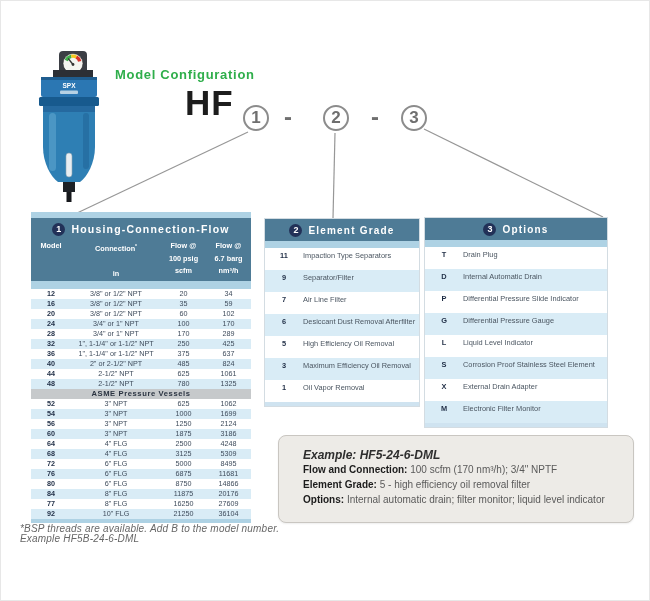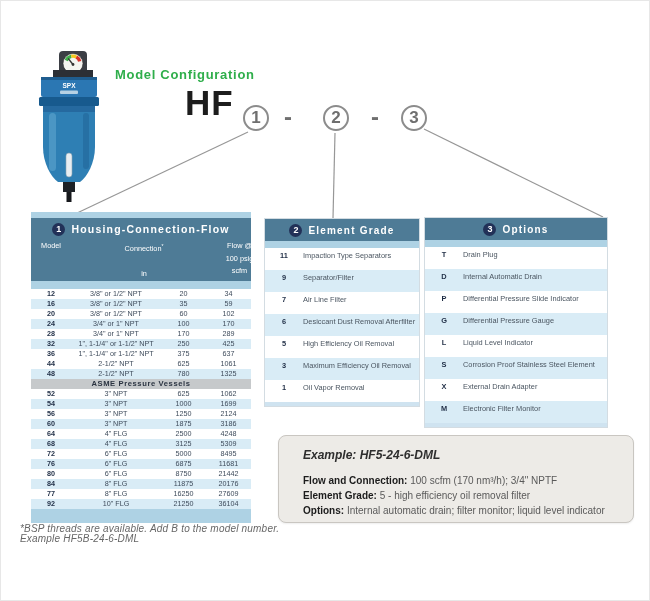--- a/index.html
+++ b/index.html
@@ -19,21 +19,21 @@
   .thead{background:#4e7b96;color:#fff;display:flex;align-items:center;justify-content:center;gap:6px;}
   .badge{width:13px;height:13px;border-radius:50%;background:#223158;color:#fff;font-size:9px;font-weight:bold;
       display:inline-flex;align-items:center;justify-content:center;flex:0 0 13px;}
   .ttl{font-weight:bold;letter-spacing:1.2px;}
   .row-a{background:#ffffff;}
   .row-b{background:#d9ecf6;}
   
   #housing-panel{left:30px;top:211px;width:220px;height:311px;background:#aed2e4;z-index:1;font-size:7.2px;}
   #housing-panel .thead{margin-top:6px;height:63px;flex-direction:column;justify-content:flex-start;gap:0;}
   .h-title{display:flex;align-items:center;gap:6px;height:22px;font-size:10.5px;}
-  .h-cols{display:grid;grid-template-columns:40px 90px 45px 45px;width:100%;height:41px;font-weight:normal;font-size:7.3px;gap:28px;}
+  .h-cols{display:grid;grid-template-columns:40px 90px 45px 45px;width:100%;height:41px;font-weight:bold;font-size:7.3px;}
   .h-col{display:flex;flex-direction:column;align-items:center;line-height:12.5px;}
   .h-col sup{font-size:5px;}
   .h-gap{height:8px;}
   .h-row{display:grid;grid-template-columns:40px 90px 45px 45px;height:10px;line-height:10px;text-align:center;white-space:nowrap;}
   .c-model{font-weight:bold;color:#1e2c44;}
   .c-conn,.c-flow{color:#3f4c5c;}
   .asme-band{height:10px;line-height:10px;background:#c6c9cb;color:#2b3442;font-weight:bold;text-align:center;font-size:7.6px;letter-spacing:.6px;}
   .h-bottom{height:4px;}
   
   .footnote{left:19px;top:523px;font-style:italic;color:#666;font-size:10px;line-height:9.6px;z-index:1;letter-spacing:.2px;}
@@ -43,21 +43,21 @@
   #options-table{left:423px;top:216px;width:184px;}
   .gtable .thead{height:22px;font-size:10px;}
   .g-strip{height:7px;background:#aed2e4;}
   .g-row{display:grid;grid-template-columns:38px 1fr;height:22px;line-height:15px;font-size:7.4px;white-space:nowrap;}
   .g-code{font-weight:bold;color:#1e2c44;text-align:center;}
   .g-label{color:#4a5560;}
   .g-bottom{height:4px;background:#cfe3f0;}
   
   #example-box{left:277px;top:434px;width:356px;height:88px;background:#edebe7;border:1px solid #c9c6c1;
       border-radius:8px;box-sizing:border-box;padding:12px 10px 0 24px;z-index:1;box-shadow:0 1px 2px rgba(0,0,0,.07);}
-  .ex-title{font-size:12px;font-weight:bold;font-style:italic;color:#2e2e2e;margin-bottom:11px;}
+  .ex-title{font-size:12px;font-weight:bold;font-style:italic;color:#2e2e2e;}
   .ex-line{font-size:10px;color:#5a5a5a;line-height:15px;white-space:nowrap;}
   .ex-label{font-weight:bold;color:#1c1c1c;}
   
   #filter-art{left:36px;top:50px;z-index:1;}
 </style>
 </head>
 <body>
 
 <svg id="connector-lines" width="650" height="601">
   <line x1="247" y1="131" x2="36" y2="231" stroke="#979797" stroke-width="1.2"></line>
@@ -160,20 +160,26 @@
         <span class="c-conn">1", 1-1/4" or 1-1/2" NPT</span>
         <span class="c-flow">250</span>
         <span class="c-flow">425</span>
       </div>
       <div class="h-row row-a">
         <span class="c-model">36</span>
         <span class="c-conn">1", 1-1/4" or 1-1/2" NPT</span>
         <span class="c-flow">375</span>
         <span class="c-flow">637</span>
       </div>
+      <div class="h-row row-b">
+        <span class="c-model">40</span>
+        <span class="c-conn">2" or 2-1/2" NPT</span>
+        <span class="c-flow">485</span>
+        <span class="c-flow">824</span>
+      </div>
       <div class="h-row row-a">
         <span class="c-model">44</span>
         <span class="c-conn">2-1/2" NPT</span>
         <span class="c-flow">625</span>
         <span class="c-flow">1061</span>
       </div>
       <div class="h-row row-b">
         <span class="c-model">48</span>
         <span class="c-conn">2-1/2" NPT</span>
         <span class="c-flow">780</span>
@@ -227,21 +233,21 @@
       <div class="h-row row-b">
         <span class="c-model">76</span>
         <span class="c-conn">6" FLG</span>
         <span class="c-flow">6875</span>
         <span class="c-flow">11681</span>
       </div>
       <div class="h-row row-a">
         <span class="c-model">80</span>
         <span class="c-conn">6" FLG</span>
         <span class="c-flow">8750</span>
-        <span class="c-flow">21442</span>
+        <span class="c-flow">14866</span>
       </div>
       <div class="h-row row-b">
         <span class="c-model">84</span>
         <span class="c-conn">8" FLG</span>
         <span class="c-flow">11875</span>
         <span class="c-flow">20176</span>
       </div>
       <div class="h-row row-a">
         <span class="c-model">77</span>
         <span class="c-conn">8" FLG</span>

